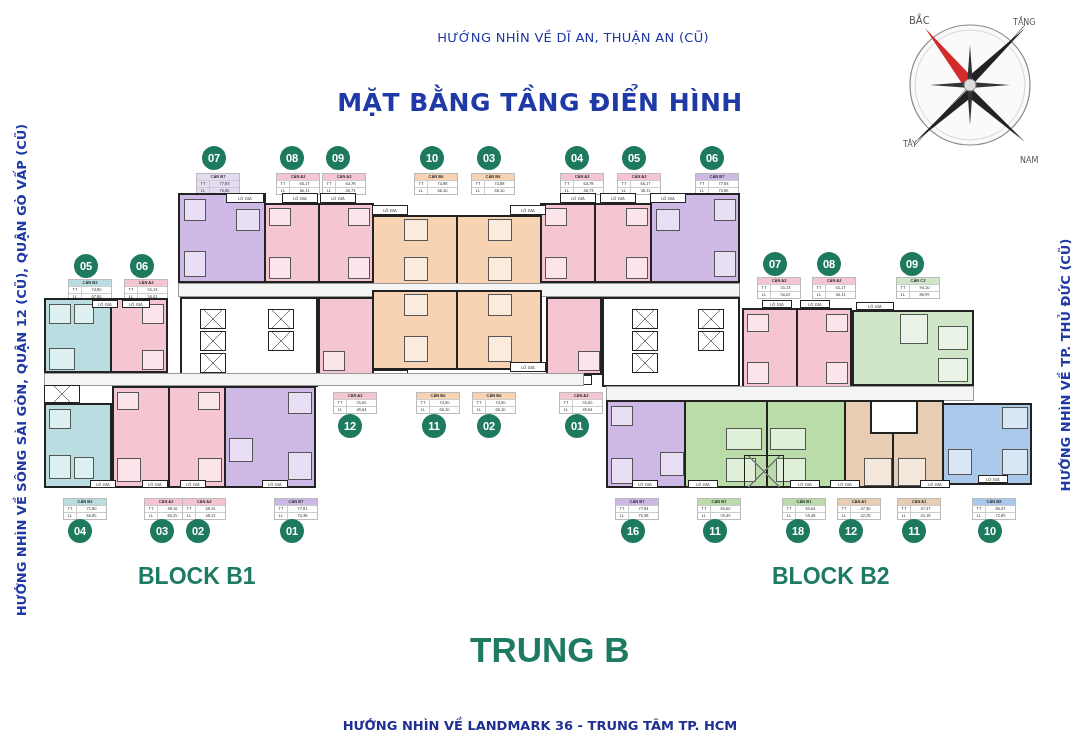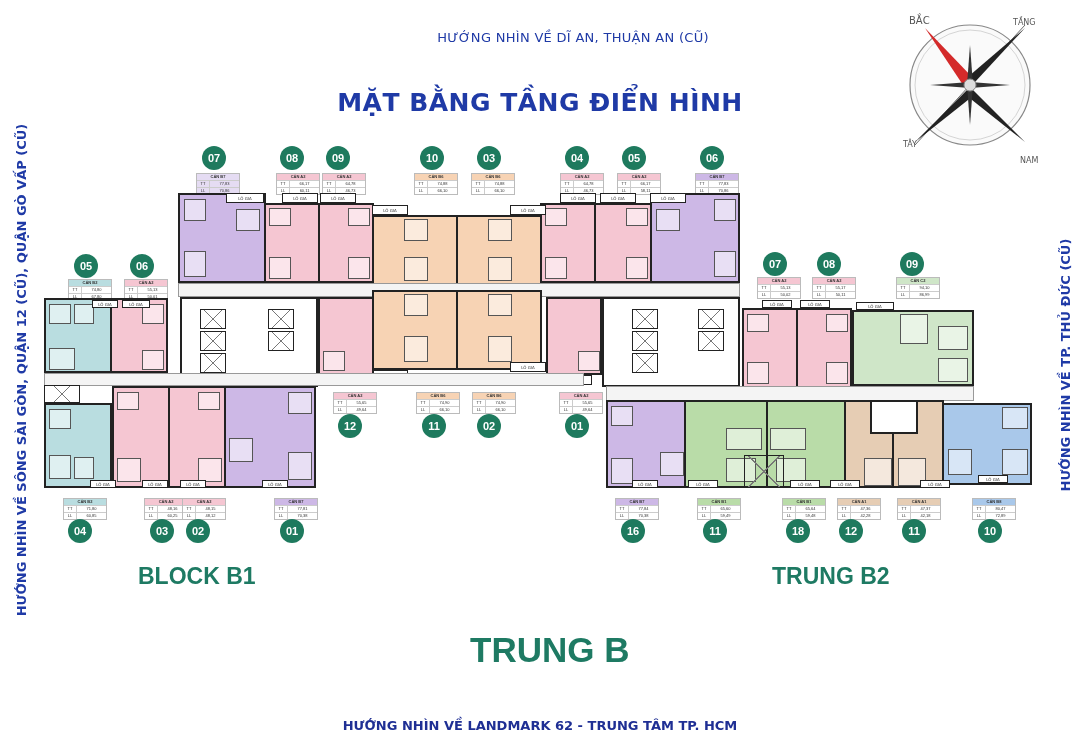--- a/index.html
+++ b/index.html
@@ -24,21 +24,21 @@
   .loggia{position:absolute;border:1.5px solid #222;background:#fff;box-sizing:border-box;font-size:4px;display:flex;align-items:center;justify-content:center;color:#333;}
   .x-box{position:absolute;border:1.5px solid #222;box-sizing:border-box;background:linear-gradient(45deg,transparent 48%,#777 49%,#777 51%,transparent 52%),linear-gradient(-45deg,transparent 48%,#777 49%,#777 51%,transparent 52%);}
 </style>
 </head>
 <body>
 
 <div class="abs dir-top">HƯỚNG NHÌN VỀ DĨ AN, THUẬN AN (CŨ)</div>
 <div class="abs title">MẶT BẰNG TẦNG ĐIỂN HÌNH</div>
 <div class="abs dir-left">HƯỚNG NHÌN VỀ SÔNG SÀI GÒN, QUẬN 12 (CŨ), QUẬN GÒ VẤP (CŨ)</div>
 <div class="abs dir-right">HƯỚNG NHÌN VỀ TP. THỦ ĐỨC (CŨ)</div>
-<div class="abs dir-bottom">HƯỚNG NHÌN VỀ LANDMARK 62 - TRUNG TÂM TP. HCM</div>
+<div class="abs dir-bottom">HƯỚNG NHÌN VỀ LANDMARK 36 - TRUNG TÂM TP. HCM</div>
 
 <div class="abs" style="left:895px;top:10px;width:150px;height:145px;">
   <svg width="150" height="145" viewBox="0 0 150 145">
     <circle cx="75" cy="75" r="60" fill="#fafafa" stroke="#888" stroke-width="1.2"></circle>
     <circle cx="75" cy="75" r="55" fill="none" stroke="#bbb" stroke-width="0.6"></circle>
     <line x1="20" y1="135" x2="130" y2="15" stroke="#444" stroke-width="0.8"></line>
     <polygon points="30,18 78,68 70,78" fill="#d42a2a"></polygon>
     <polygon points="30,18 70,78 66,72" fill="#222"></polygon>
     <polygon points="130,18 80,72 74,66" fill="#222"></polygon>
     <polygon points="20,132 72,80 78,86" fill="#222"></polygon>
@@ -559,14 +559,14 @@
       <span>80,47</span>
     </div>
     <div class="row">
       <span>LL</span>
       <span>72,89</span>
     </div>
   </div>
 <div class="abs badge" style="left:978px;top:519px;">10</div>
 
 <div class="abs block-label" style="left:138px;top:563px;font-size:23px;">BLOCK B1</div>
-<div class="abs block-label" style="left:772px;top:563px;font-size:23px;">TRUNG B2</div>
+<div class="abs block-label" style="left:772px;top:563px;font-size:23px;">BLOCK B2</div>
 <div class="abs block-label" style="left:470px;top:630px;font-size:35px;">TRUNG B</div>
 
 </body></html>

